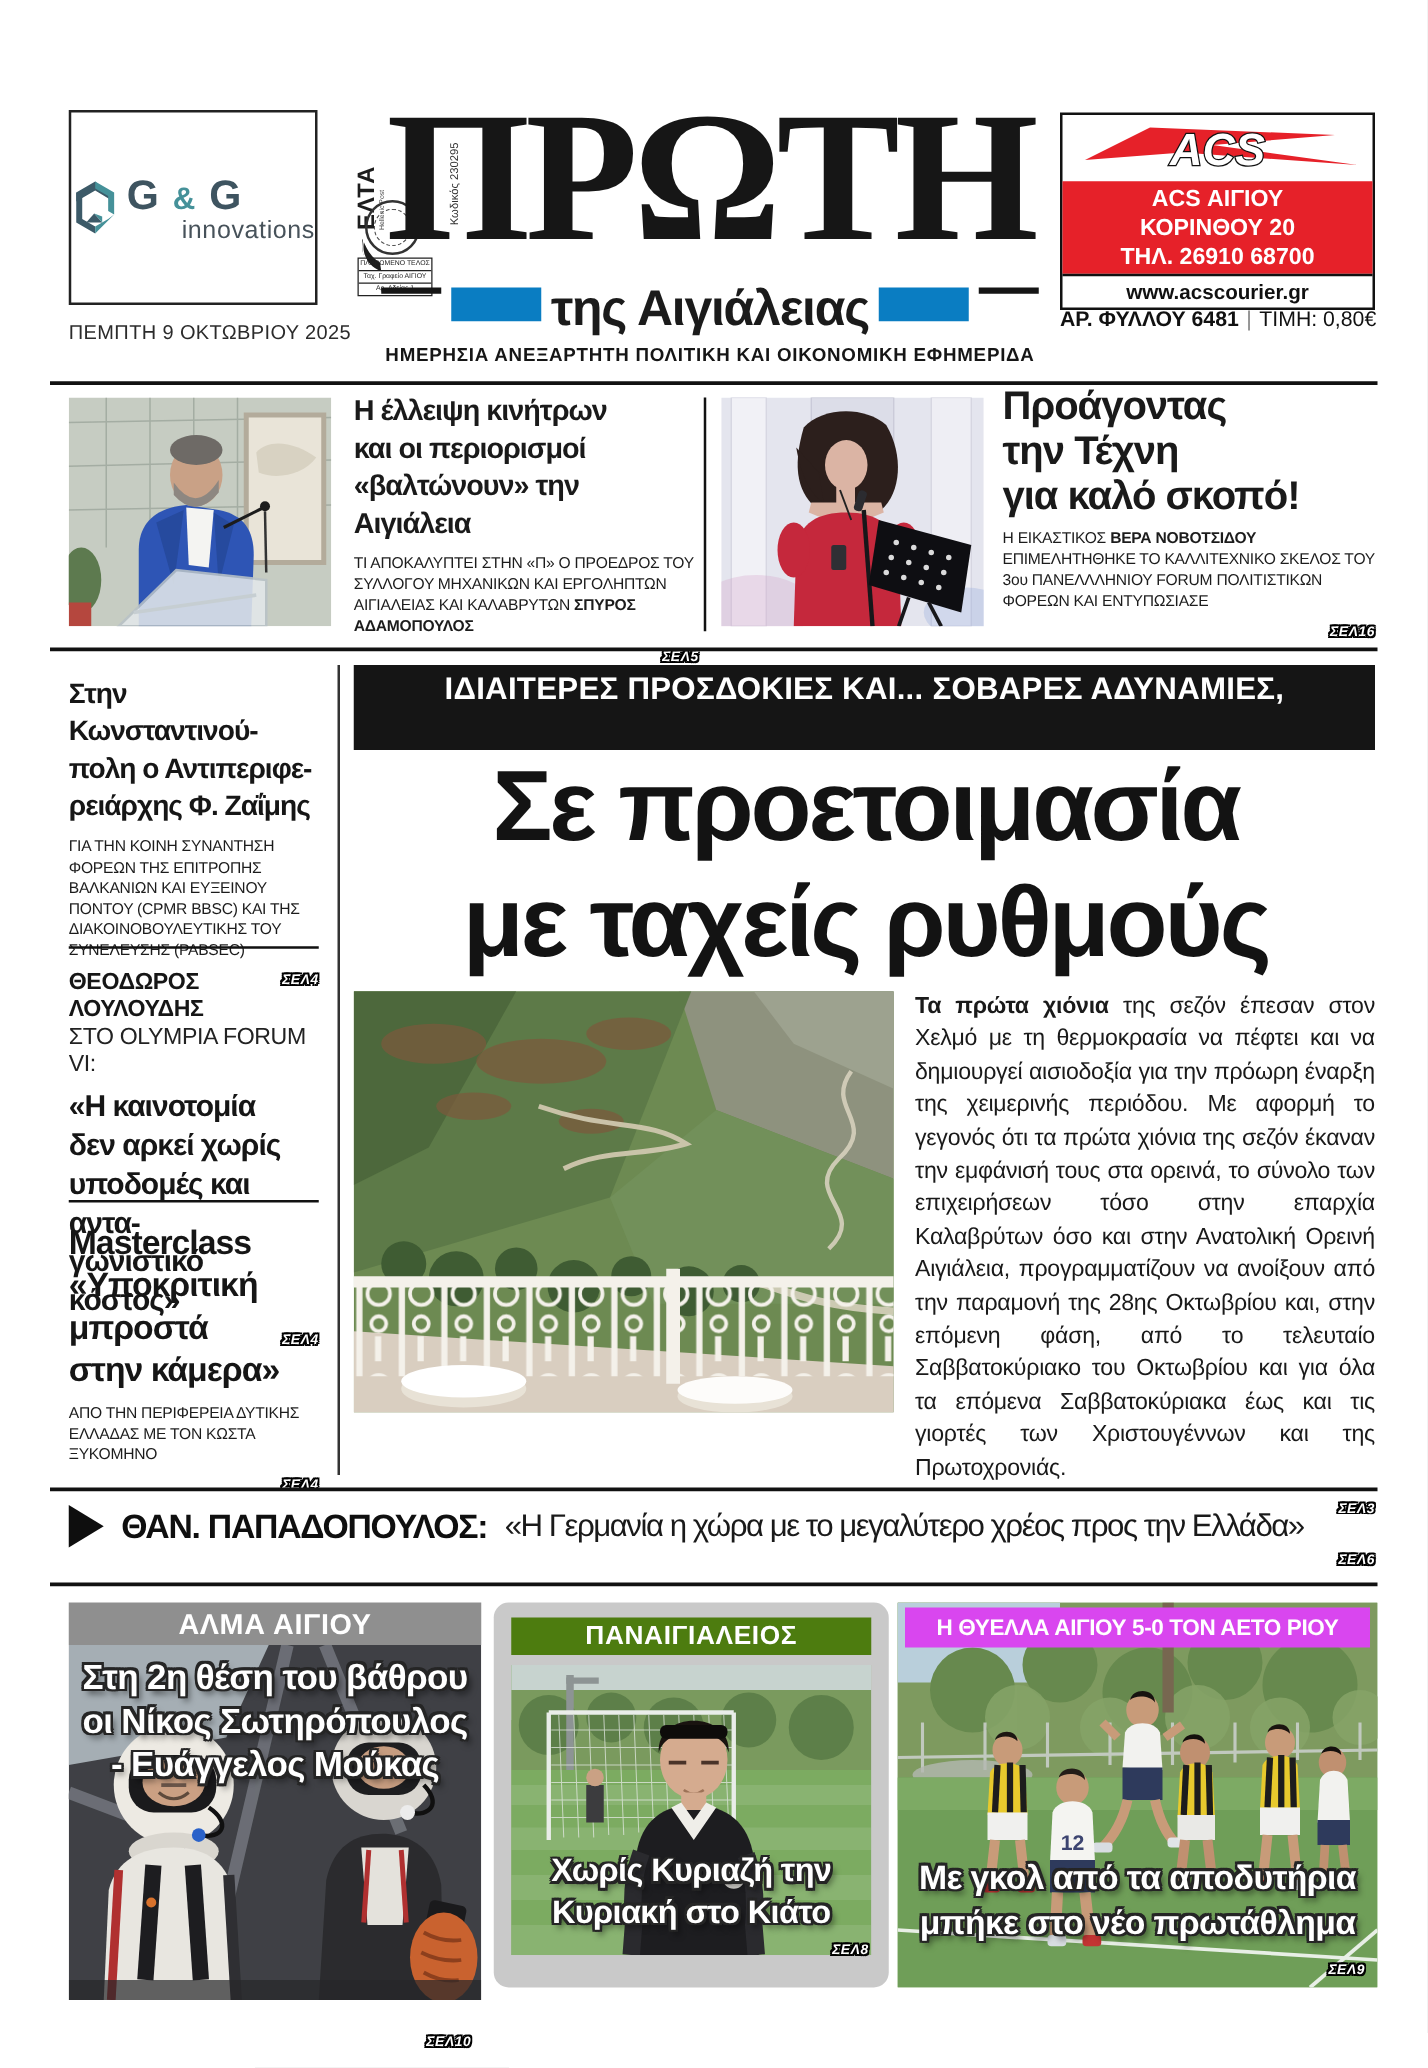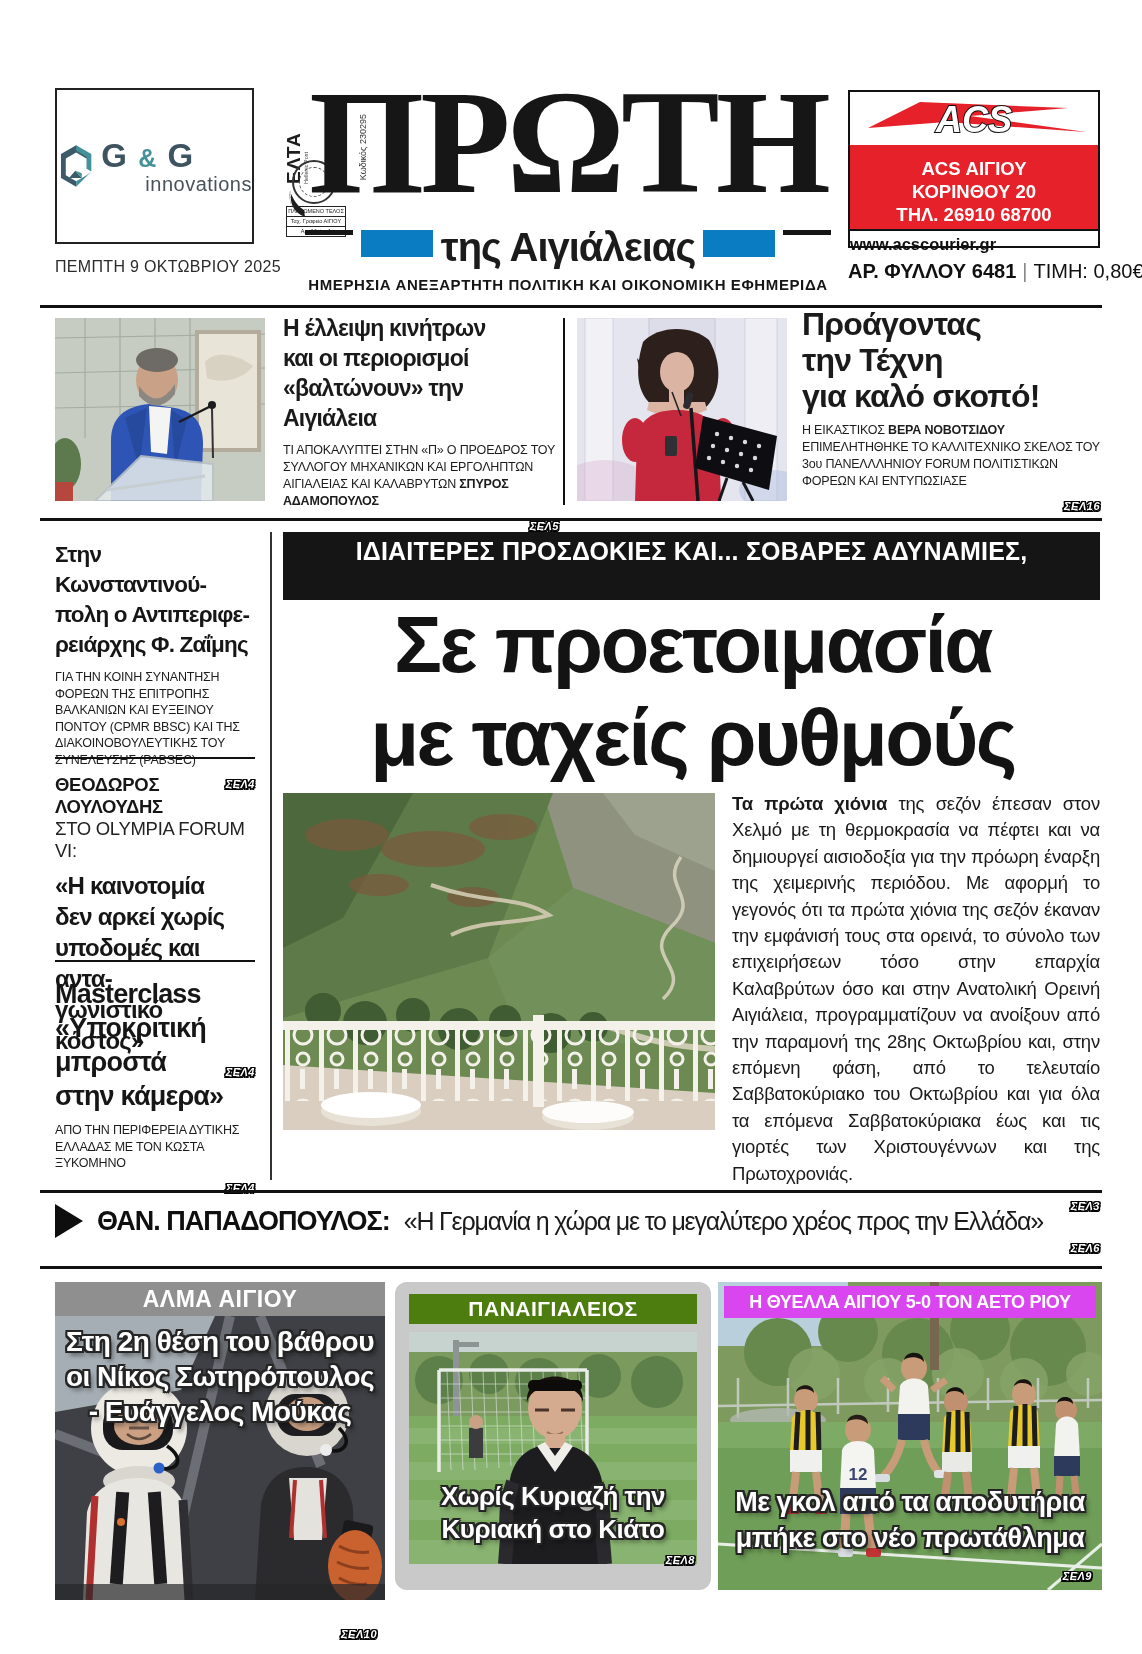--- a/index.html
+++ b/index.html
@@ -26,23 +26,23 @@
   .elta-permit div:last-child{border-bottom:none;}
   .elta-code{position:absolute;right:0px;top:26px;writing-mode:vertical-rl;transform:rotate(180deg);font-size:9px;color:#333;}
   .mast-title{left:288px;top:56px;width:560px;height:172px;line-height:172px;text-align:center;
               font-family:"Liberation Serif",serif;font-weight:700;font-size:148px;letter-spacing:-4px;color:#161616;}
   .mast-sub{left:288px;top:230px;width:560px;display:flex;align-items:flex-start;justify-content:center;gap:8px;}
   .mast-line{width:48px;height:5px;background:#151515;}
   .mast-box{width:72px;height:27px;}
   .mast-name{font-size:40px;font-weight:800;color:#1b1b1b;letter-spacing:-1px;line-height:34px;}
   .tagline{left:288px;top:276px;width:560px;text-align:center;font-size:15px;font-weight:700;letter-spacing:0.6px;color:#161616;}
   .acs{left:848px;top:90px;width:252px;height:158px;border:2.5px solid #111;box-sizing:border-box;background:#fff;}
-  .acs-red{height:72px;color:#fff;text-align:center;font-weight:800;font-size:18.5px;line-height:23px;padding-top:12px;}
-  .acs-web{height:27px;border-top:2.5px solid #111;font-weight:800;font-size:16.5px;line-height:27px;color:#111;}
-  .issue{left:848px;top:260px;width:252px;font-size:20px;white-space:nowrap;text-align:right;}
+  .acs-red{height:72px;color:#fff;text-align:center;font-weight:800;font-size:18.5px;line-height:23px;padding-top:2px;}
+  .acs-web{height:27px;border-top:2.5px solid #111;text-align:center;font-weight:800;font-size:16.5px;line-height:27px;color:#111;}
+  .issue{left:848px;top:246px;width:252px;font-size:17px;white-space:nowrap;text-align:right;}
   .issue b{font-weight:800;}
   .issue .sep{color:#888;font-weight:300;padding:0 6px;}
   
   .th{font-weight:800;color:#1a1a1a;}
   .kick{font-size:12.5px;line-height:17px;color:#1c1c1c;letter-spacing:-0.2px;}
   .kick b{font-weight:800;}
   .pg{font-style:italic;font-weight:800;font-size:11px;letter-spacing:0.5px;color:#fff;
       text-shadow:-1.5px -1.5px 0 #000,1.5px -1.5px 0 #000,-1.5px 1.5px 0 #000,1.5px 1.5px 0 #000,
                   0 -1.5px 0 #000,0 1.5px 0 #000,-1.5px 0 0 #000,1.5px 0 0 #000;}
   .pg-row{text-align:right;margin-top:6px;}

